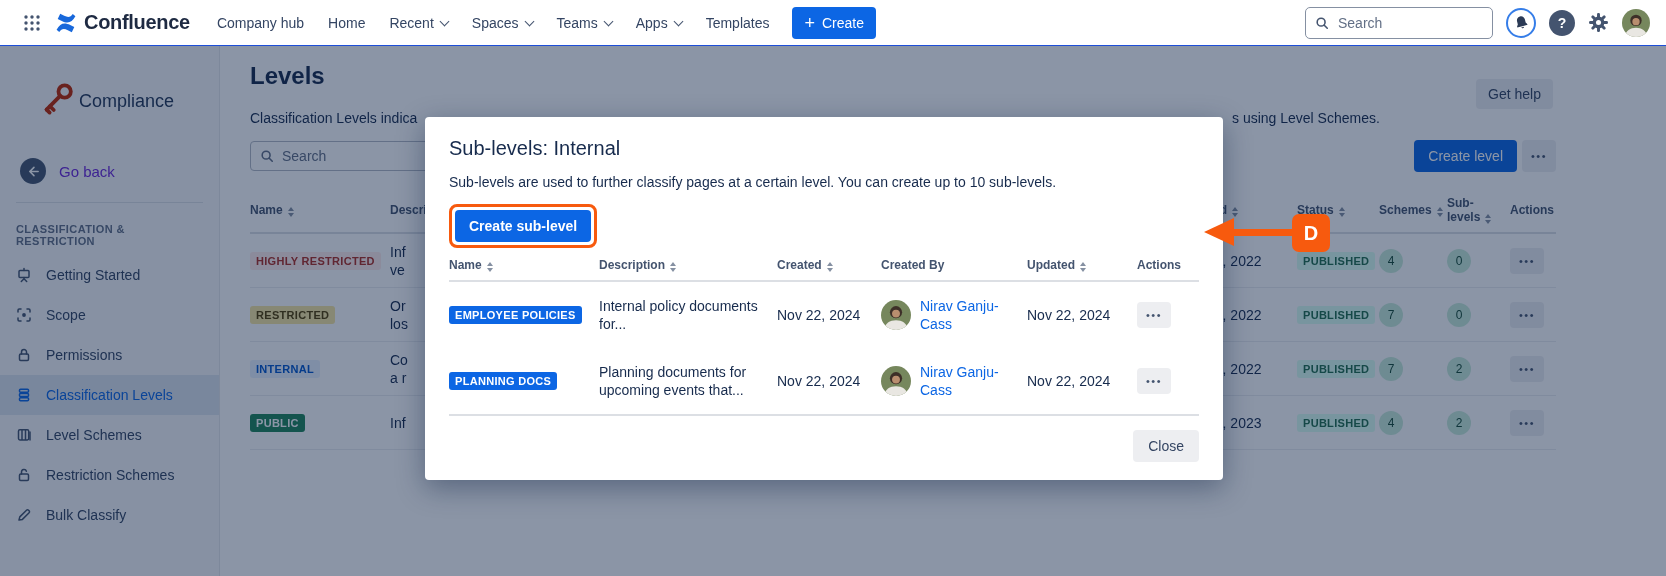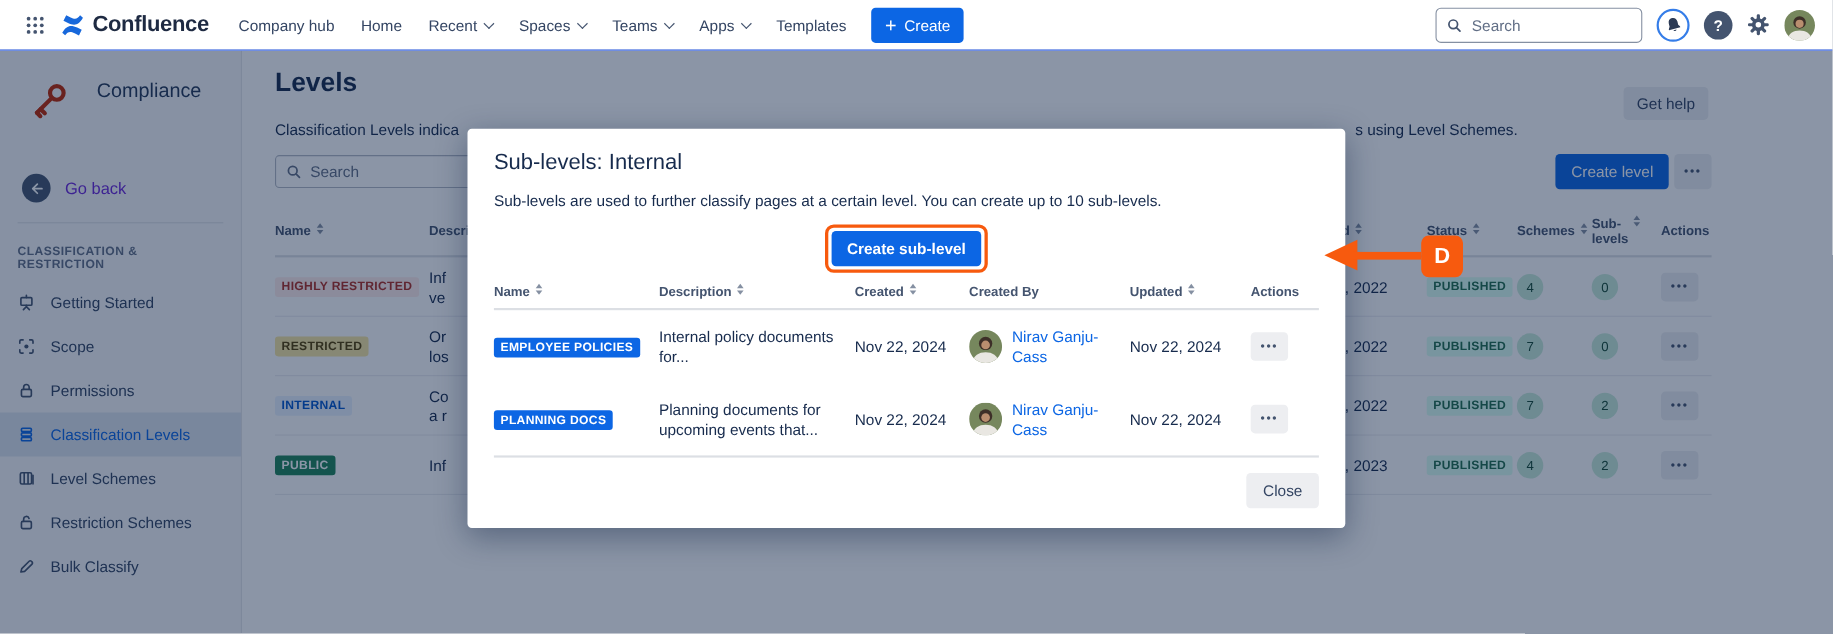--- a/index.html
+++ b/index.html
@@ -32,21 +32,21 @@
             font-size:14px;display:flex;align-items:center;justify-content:center}
   .gearwrap{display:flex;align-items:center}
   .avatar{width:28px;height:28px;border-radius:50%;overflow:hidden;flex:none}
 
   
   .content{position:absolute;top:46px;left:0;right:0;bottom:0}
 
   
   .sidebar{position:absolute;left:0;top:0;bottom:0;width:220px;background:#F7F8F9;
            border-right:1px solid #E4E6EA;box-sizing:border-box;padding-top:26px}
-  .sb-app{display:flex;gap:24px;padding:0 14px 0 26px;min-height:58px}
+  .sb-app{display:flex;align-items:center;gap:2px;padding:0 14px 0 39px;min-height:58px}
   .sb-appname{font-size:18px;color:#253858}
   .goback{display:flex;align-items:center;gap:13px;padding:28px 20px 18px 20px;font-size:15px;color:#6d28d9}
   .goback-circle{width:26px;height:26px;border-radius:50%;background:#44546F;display:flex;
                  align-items:center;justify-content:center;flex:none}
   .sb-divider{border-top:1px solid #DCDFE4;margin:0 16px}
   .sb-section{font-size:11px;font-weight:700;color:#626F86;letter-spacing:.4px;padding:20px 16px 8px}
   .sb-item{display:flex;align-items:center;gap:14px;height:40px;padding:0 16px;font-size:14px;color:#344563}
   .sb-item svg{flex:none}
   .sb-item.active{background:#DDE4EF;color:#0C66E4;font-weight:500}
   .sb-item.active svg *{stroke:#0C66E4}
@@ -64,21 +64,21 @@
   .createlevel{position:absolute;top:94px;right:149px;height:32px;background:#0C66E4;color:#fff;border:none;
                border-radius:4px;padding:0 14px;font-size:14px;font-weight:400}
   .dots-btn{height:26px;min-width:34px;border-radius:4px;background:#EDEEF1;border:none;color:#44546F;
             font-size:11px;letter-spacing:1.5px;display:flex;align-items:center;justify-content:center;padding:0}
   .more-top{position:absolute;top:94px;right:110px;height:32px;width:32px}
 
   .bg-table{position:absolute;left:30px;right:110px;top:142px}
   .bg-grid{display:grid;grid-template-columns:140px 1fr 118px 82px 68px 63px 46px;align-items:center}
   .bg-header{height:44px;font-size:12px;font-weight:700;color:#44546F;border-bottom:2px solid #DCDFE4}
   .bg-row{height:53px;border-bottom:1px solid #EBECF0}
-  .hcell{display:flex;align-items:flex-start}
+  .hcell{display:flex;align-items:flex-end}
   .sort{display:inline-flex;flex-direction:column;gap:2px;margin-left:5px}
   .sort i{display:block;width:0;height:0;border-left:3.5px solid transparent;border-right:3.5px solid transparent}
   .sort .up{border-bottom:4px solid #8590A2}
   .sort .dn{border-top:4px solid #8590A2}
   .badge{display:inline-block;font-size:11px;font-weight:700;letter-spacing:.3px;padding:3px 6px;border-radius:3px;
          white-space:nowrap}
   .b-hr{background:#FFECEB;color:#AE2E24}
   .b-r{background:#F8E6A0;color:#533F04}
   .b-i{background:#E9F2FF;color:#0055CC}
   .b-p{background:#1F845A;color:#fff}
@@ -88,21 +88,21 @@
            padding:3px 6px;border-radius:3px;letter-spacing:.3px}
   .numcircle{width:24px;height:24px;border-radius:50%;background:#C9ECDA;color:#164B35;font-size:12px;
              display:flex;align-items:center;justify-content:center}
 
   
   .blanket{position:absolute;inset:0;background:rgba(9,30,66,0.47);z-index:10}
   .modal{position:absolute;left:425px;top:71px;width:798px;background:#fff;border-radius:4px;z-index:20;
          box-shadow:0 8px 28px rgba(9,30,66,.4);padding:20px 24px 18px;box-sizing:border-box}
   .modal-title{margin:0;font-size:20px;font-weight:500;color:#172B4D}
   .modal-desc{font-size:14px;color:#172B4D}
-  .modal-cta-row{display:flex;justify-content:center;margin-top:12px}
+  .modal-cta-row{display:flex;justify-content:flex-start;margin-top:12px}
   .highlight-box{border:3px solid #F75A0E;border-radius:8px;padding:3px}
   .create-sublevel{background:#0C66E4;color:#fff;border:none;border-radius:4px;height:32px;padding:0 14px;
                    font-size:14px;font-weight:700}
   .m-grid{display:grid;grid-template-columns:150px 178px 104px 146px 110px 62px;align-items:center}
   .m-header{margin-top:10px;padding-bottom:8px;border-bottom:2px solid #DCDFE4;font-size:12px;font-weight:700;color:#44546F}
   .m-row{min-height:52px;padding:7px 0}
   .m-rows{border-bottom:2px solid #DCDFE4}
   .m-desc{font-size:14px;width:162px;line-height:18px}
   .m-byline{display:flex;align-items:center;gap:9px}
   .m-avatar{width:30px;height:30px;border-radius:50%;overflow:hidden;flex:none}

